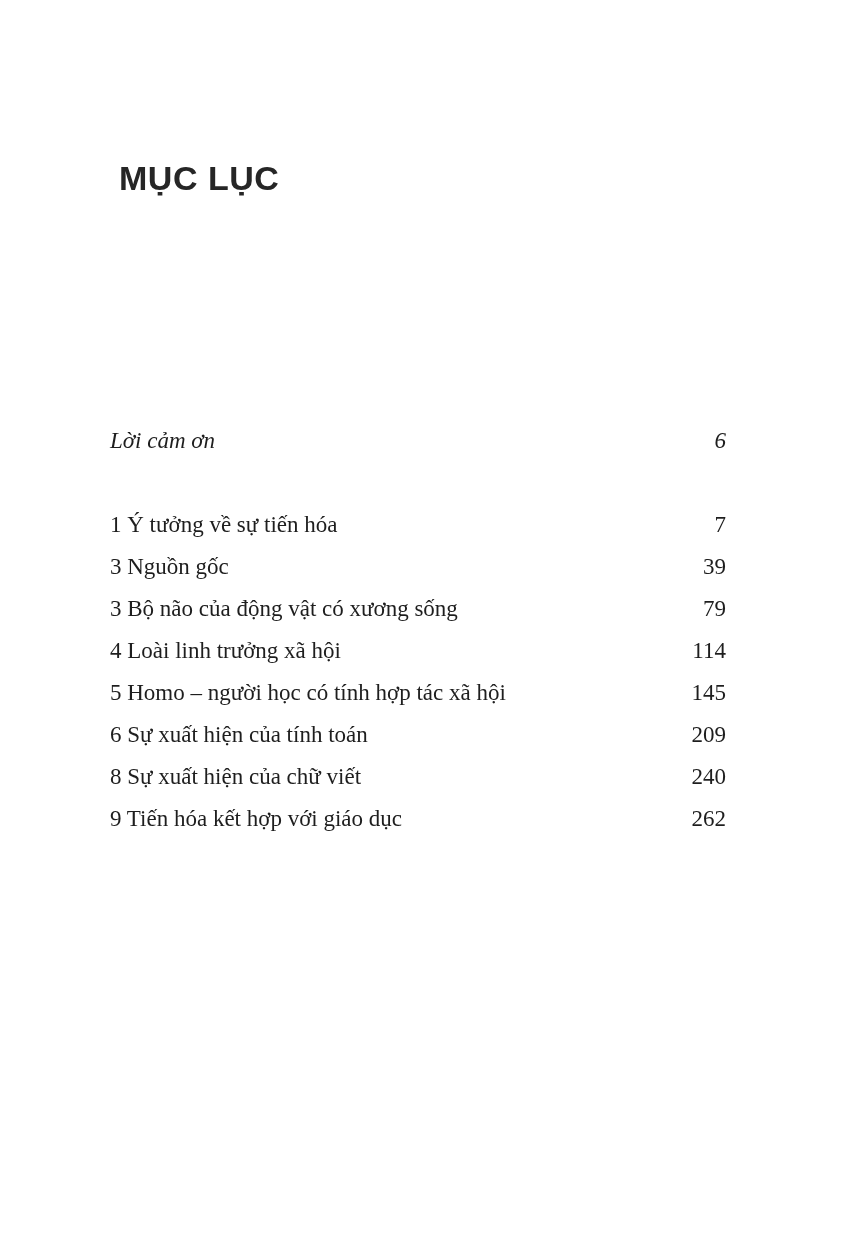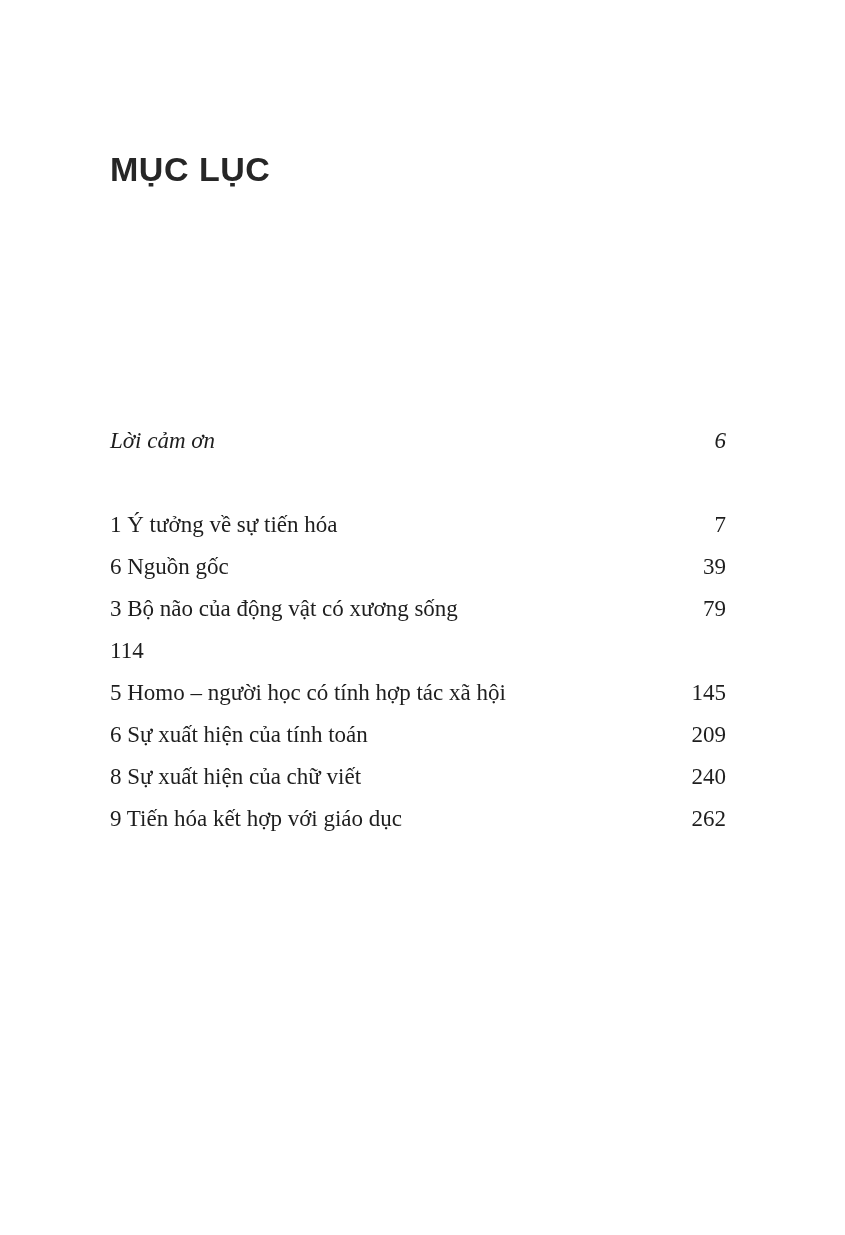--- a/index.html
+++ b/index.html
@@ -12,21 +12,21 @@
     width: 845px;
     height: 1235px;
     background: #ffffff;
     overflow: hidden;
     font-family: "Liberation Serif", "DejaVu Serif", serif;
   }
   .title {
     position: absolute;
     left: 110px;
     top: 150px;
-    margin: 0;
+    margin: 9px;
     font-family: "Liberation Sans", "DejaVu Sans", sans-serif;
     font-size: 34px;
     font-weight: 600;
     letter-spacing: 0.5px;
     color: #262626;
   }
   .toc {
     position: absolute;
     left: 110px;
     top: 420px;
@@ -69,28 +69,29 @@
       <span class="pagenum">6</span>
     </div>
 
     <div class="spacer"></div>
 
     <div class="row">
       <span class="label">1 Ý tưởng về sự tiến hóa</span>
       <span class="pagenum">7</span>
     </div>
     <div class="row">
-      <span class="label">6 Nguồn gốc</span>
+      <span class="label">3 Nguồn gốc</span>
       <span class="pagenum">39</span>
     </div>
     <div class="row">
       <span class="label">3 Bộ não của động vật có xương sống</span>
       <span class="pagenum">79</span>
     </div>
     <div class="row">
+      <span class="label">4 Loài linh trưởng xã hội</span>
       <span class="pagenum">114</span>
     </div>
     <div class="row">
       <span class="label">5 Homo – người học có tính hợp tác xã hội</span>
       <span class="pagenum">145</span>
     </div>
     <div class="row">
       <span class="label">6 Sự xuất hiện của tính toán</span>
       <span class="pagenum">209</span>
     </div>

